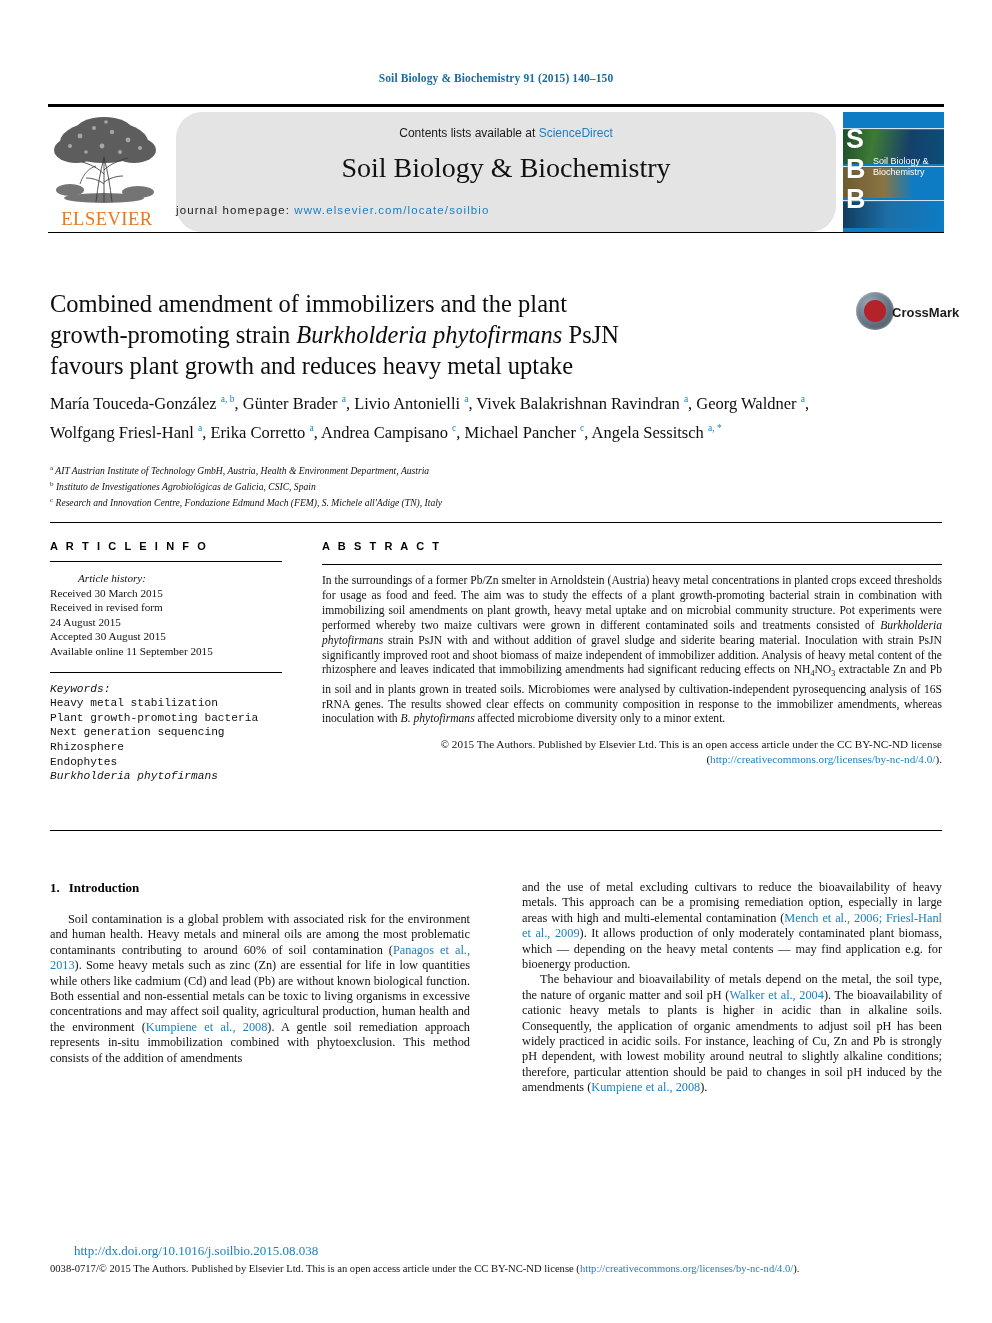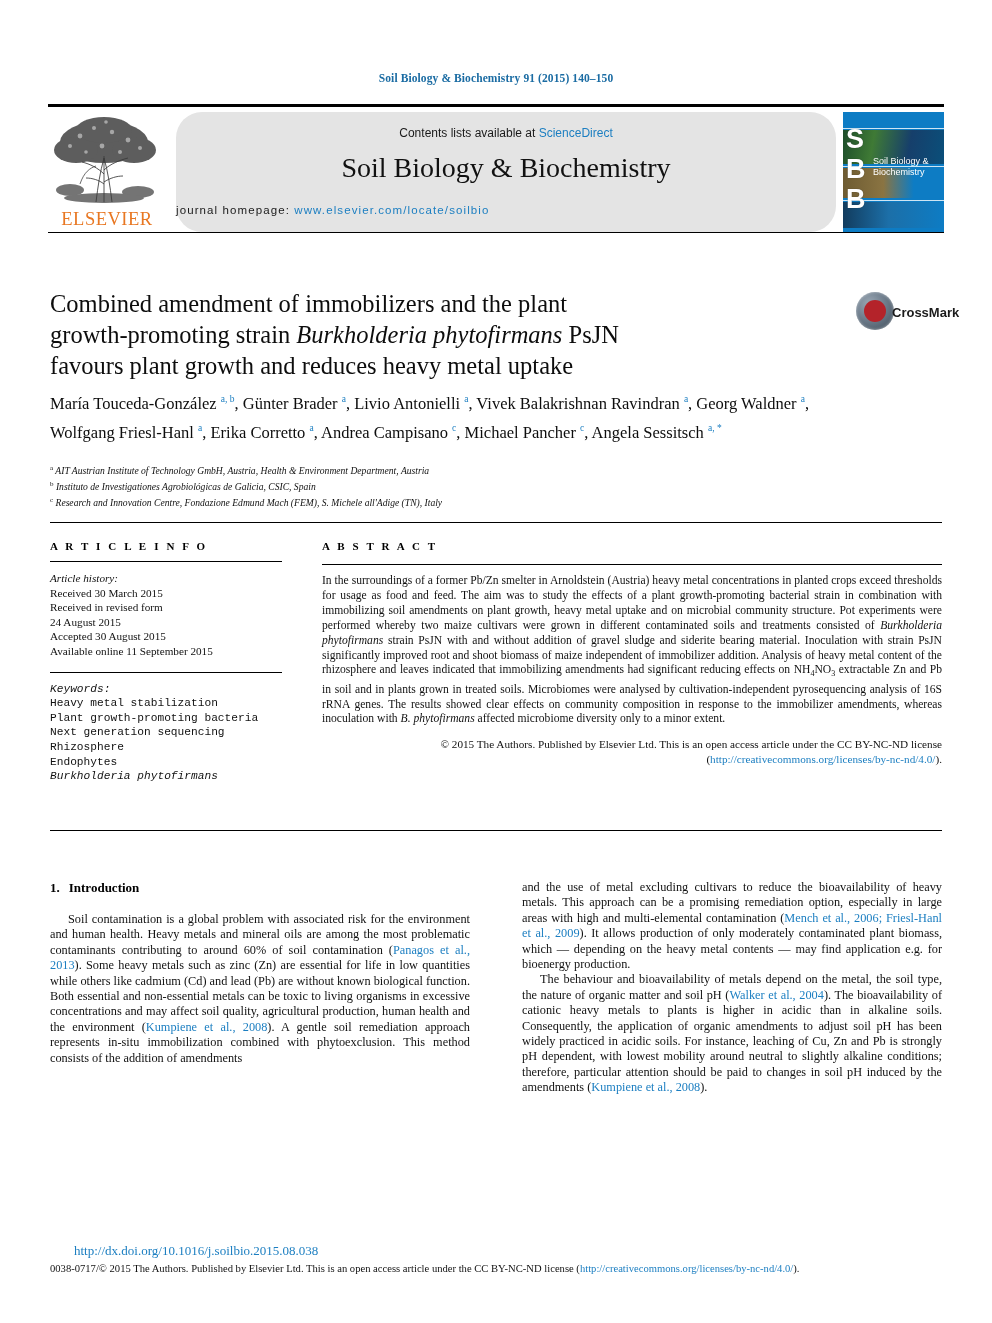--- a/index.html
+++ b/index.html
@@ -242,40 +242,40 @@
     position: absolute;
     left: 50px; top: 540px;
     width: 232px;
   }
   .abs-col {
     position: absolute;
     left: 322px; top: 540px;
     width: 620px;
   }
   .sec-head {
-    font-family: Liberation Serif, serif;
+    font-family: Liberation Sans, sans-serif;
     font-weight: bold;
     font-size: 11px;
     letter-spacing: 2.6px;
     color: #000;
   }
   .thin-rule {
     width: 100%;
     height: 1px;
     background: #000;
     margin: 9px 0 9px 0;
   }
   .thin-rule.abs { margin: 12px 0 9px 0; }
   .hist {
     font-family: "Liberation Serif", serif;
     font-size: 11.2px;
     line-height: 14.6px;
     color: #111;
   }
-  .hist .lab { font-style: italic; }
+  .hist .lab { font-style: italic; margin-left: 28px; }
   .kw {
     font-family: Liberation Mono, monospace;
     font-size: 11.2px;
     line-height: 14.6px;
     color: #111;
   }
   .kw .lab { font-style: italic; }
   .kw .sp { font-style: italic; }
   .kw-rule {
     width: 100%;

